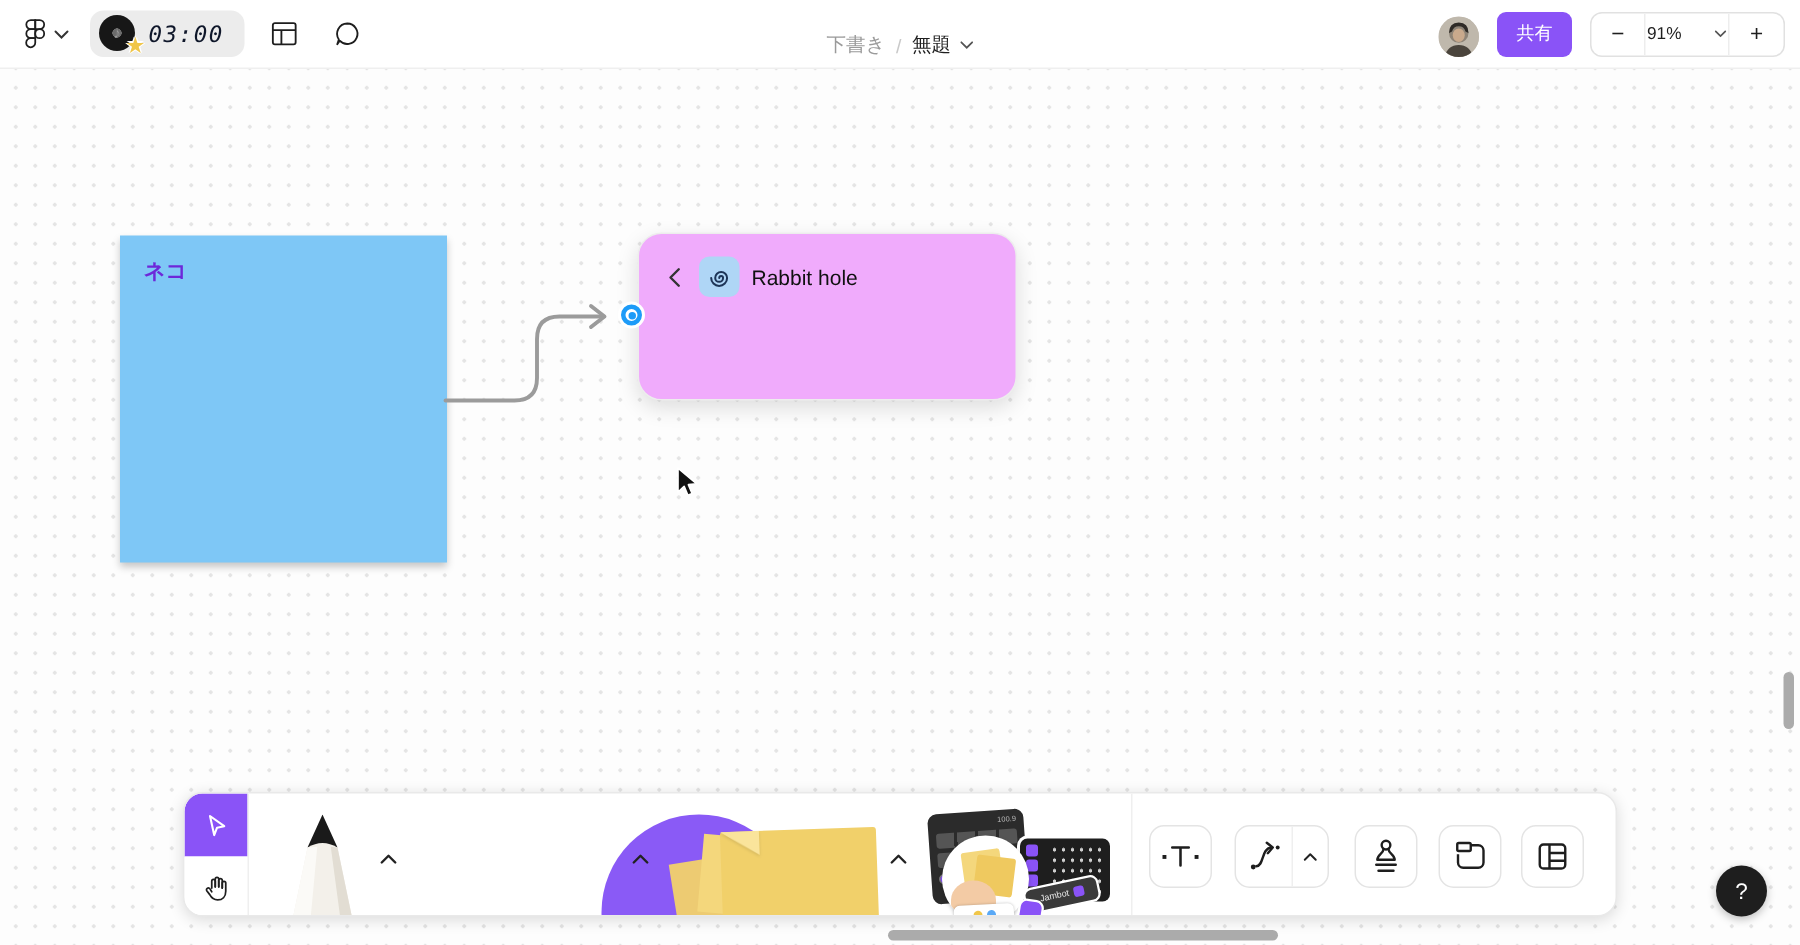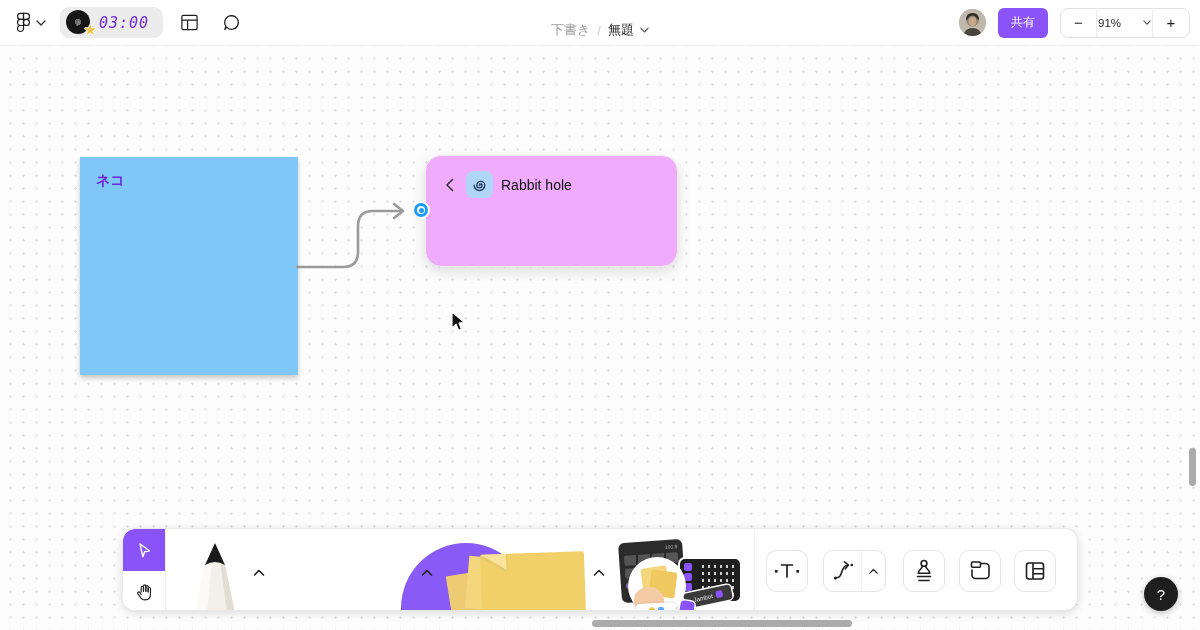--- a/index.html
+++ b/index.html
@@ -22,28 +22,28 @@
   .menu-btn { width:auto; gap:5px; padding:0 4px; }
   .timer-pill { display:flex; align-items:center; gap:6px; background:#ECECEC; border-radius:9px;
                 height:31px; padding:0 14px 0 6px; cursor:pointer; }
   .record { position:relative; width:27px; height:27px; }
   .record .disc { position:absolute; left:0; top:1px; width:24px; height:24px; border-radius:50%;
                   background:radial-gradient(circle at 50% 50%, #6b6b6b 0 18%, #171717 19% 100%);
                   color:#9a9a9a; font-size:10px; display:flex; align-items:center; justify-content:center;}
   .record .star { position:absolute; right:-4px; bottom:-3px; font-size:15px; color:#F0C64A;
                   text-shadow:0 0 0 #fff, 1px 0 0 #fff, -1px 0 0 #fff, 0 1px 0 #fff, 0 -1px 0 #fff; }
   .timer-time { font-family:"DejaVu Sans Mono", monospace; font-style:italic; font-size:15px;
-                color:#6d28d9; letter-spacing:1px; }
+                color:#0f172a; letter-spacing:1px; }
   .tb-center { position:absolute; left:0; right:0; top:0; height:60px; display:flex;
                align-items:center; justify-content:center; gap:7px; pointer-events:none; }
   .tb-center > * { pointer-events:auto; }
   .crumb-folder { color:#9a9a9a; font-size:13px; cursor:pointer; }
   .crumb-sep { color:#c9c9c9; font-size:13px; }
   .crumb-title { color:#1e1e1e; font-size:13px; display:flex; align-items:center; gap:6px; cursor:pointer; }
-  .tb-right { margin-left:auto; display:flex; align-items:center; gap:12px; padding-right:10px; }
+  .tb-right { margin-left:auto; display:flex; align-items:flex-end; gap:12px; padding-right:10px; }
   .avatar { width:27px; height:27px; border-radius:50%; overflow:hidden; background:#C9C2B8; cursor:pointer;
             display:flex; align-items:flex-end; justify-content:center; }
   .share-btn { background:#8A53F7; color:#fff; font-size:12px; border:none; border-radius:6px;
                height:30px; padding:0 13px; cursor:pointer; }
   .zoom-group { display:flex; align-items:stretch; height:30px; border:1px solid #E1E1E1;
                 border-radius:8px; overflow:hidden; background:#fff; }
   .zoom-seg { display:flex; align-items:center; justify-content:center; cursor:pointer;
               font-size:15px; color:#1e1e1e; }
   .zoom-minus { width:36px; border-right:1px solid #EDEDED; }
   .zoom-level { width:56px; font-size:11.5px; gap:22px; border-right:1px solid #EDEDED; }

